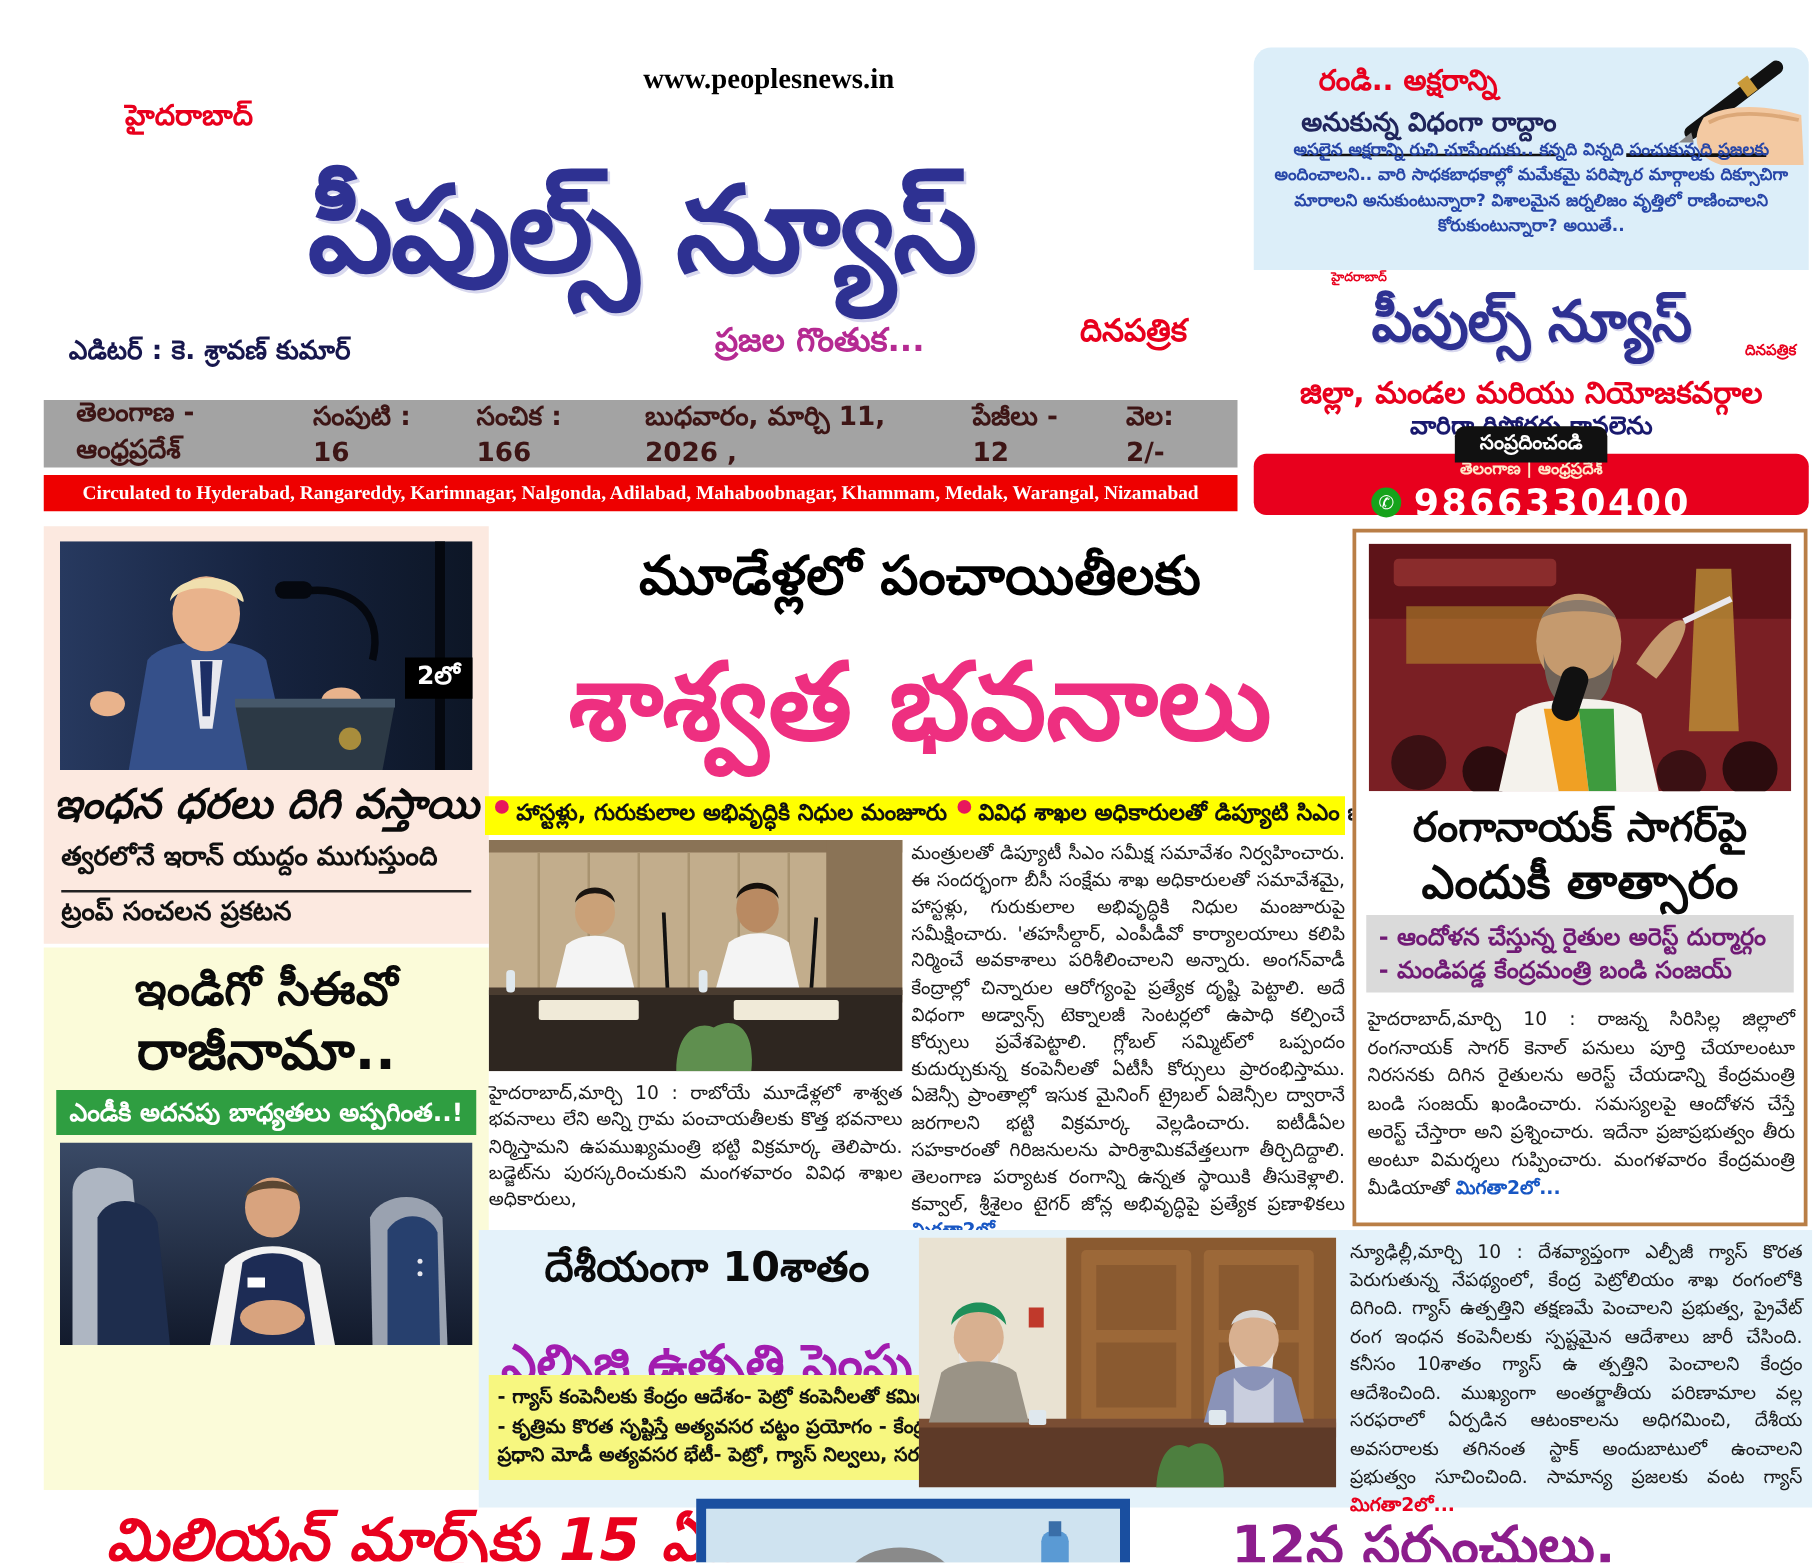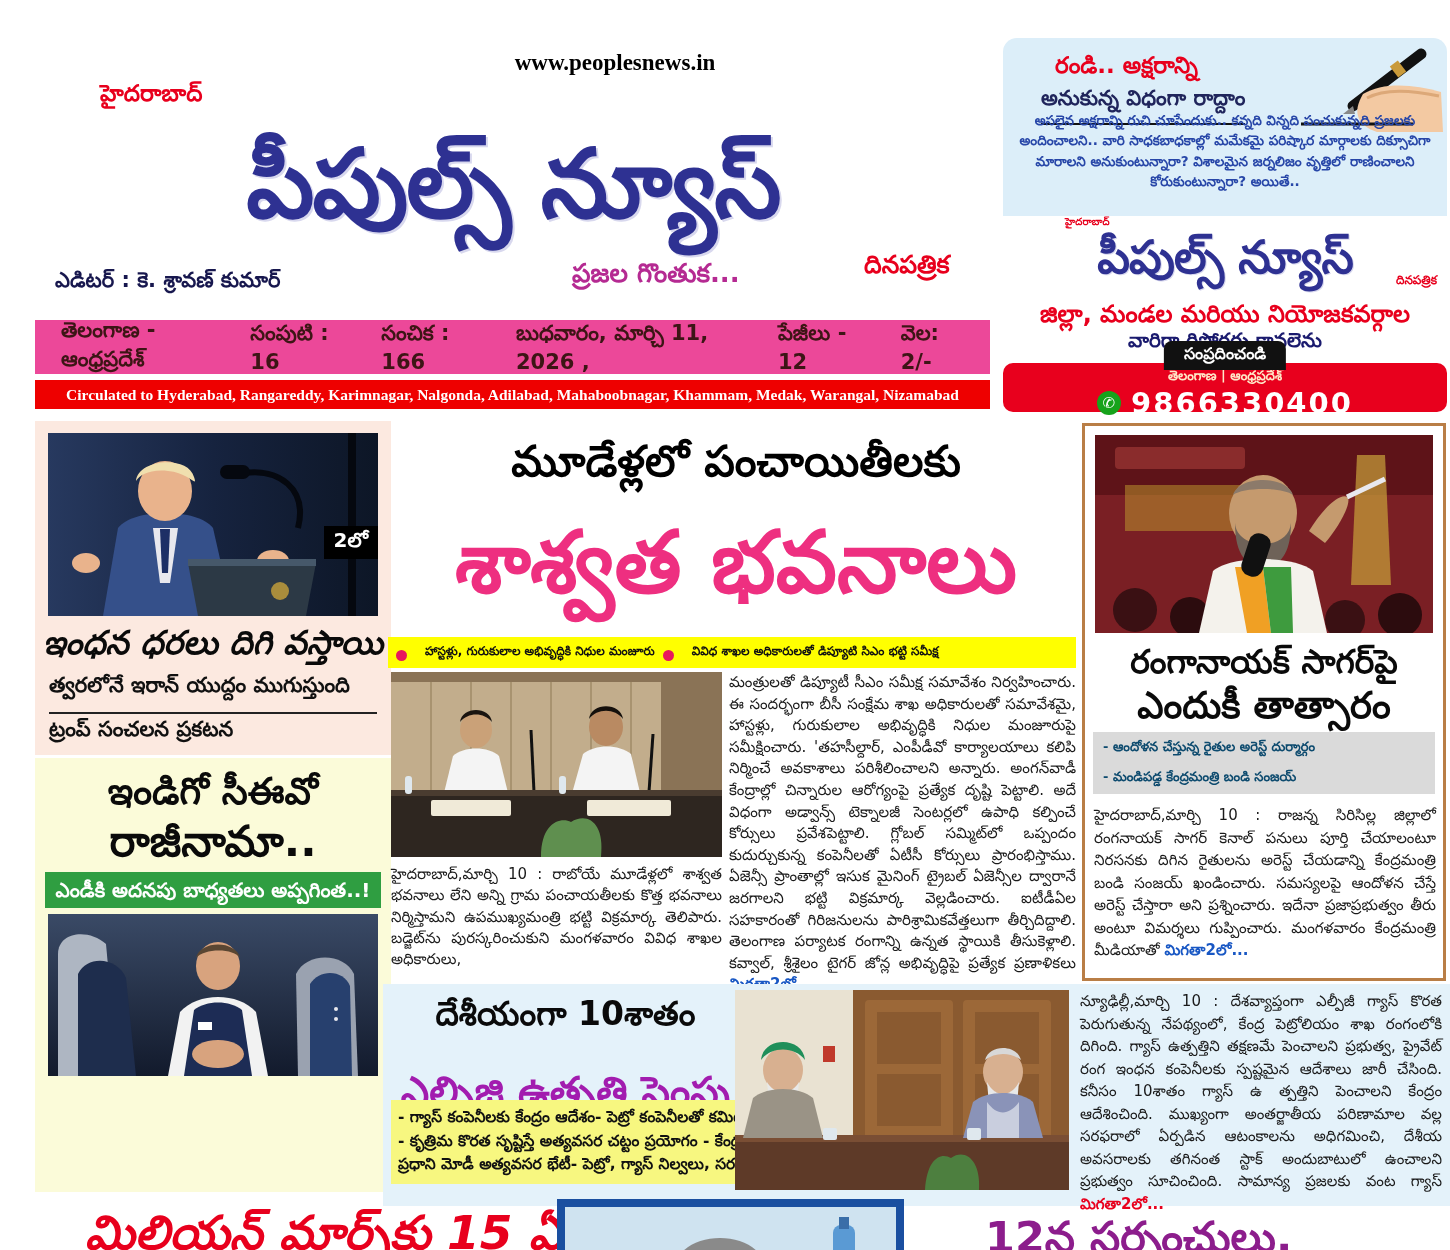--- a/index.html
+++ b/index.html
@@ -15,21 +15,21 @@
     font-family:"Liberation Serif", serif; font-weight:bold; font-size:23px; color:#000; }
   .mast-city { left:100px; top:80px; font-size:23px; font-weight:bold; color:#e8001d; }
   .masthead { left:48px; top:72px; width:930px; height:225px; line-height:225px;
     text-align:center; font-size:96px; font-weight:800; color:#2e3192; letter-spacing:-2px;
     white-space:nowrap; text-shadow:2px 2px 0 #d8d8ee; }
   .editor { left:55px; top:268px; font-size:21px; font-weight:bold; color:#17174e; }
   .tagline { left:572px; top:258px; font-size:26px; font-weight:bold; color:#b52a92; }
   .daily-label { left:864px; top:250px; font-size:25px; font-weight:bold; color:#e8001d; }
 
   
-  .infobar { left:35px; top:320px; width:955px; height:54px; background:#ec4899;
+  .infobar { left:35px; top:320px; width:955px; height:54px; background:#a3a3a3;
     display:flex; align-items:center; gap:36px; padding:0 26px;
     font-size:21px; font-weight:bold; color:#3d1515; }
   .circbar { left:35px; top:380px; width:955px; height:29px; background:#ee0000;
     color:#fff; font-family:"Liberation Serif", serif; font-weight:bold; font-size:15.5px;
     text-align:center; line-height:29px; }
 
   
   .ad { left:1003px; top:38px; width:444px; height:374px; }
   .ad-top { position:absolute; left:0; top:0; width:444px; height:178px;
     background:#dceef9; border-radius:14px 14px 0 0; }
@@ -82,42 +82,42 @@
   .indigo-body { position:absolute; left:11px; top:326px; width:334px; font-size:14.5px;
     line-height:1.5; color:#1a1a1a; text-align:justify; }
 
   
   .main-h1 { left:400px; top:436px; width:672px; text-align:center; font-size:43px;
     font-weight:800; color:#000; }
   .main-h2 { left:400px; top:498px; width:672px; text-align:center; font-size:86px;
     font-weight:800; color:#ee2f80; line-height:1.5; }
   .main-bullets { left:388px; top:637px; width:688px; height:31px; background:#ffff00;
     display:flex; align-items:center; gap:8px; padding:0 8px; }
-  .main-bullet { display:flex; align-items:flex-end; gap:18px; font-size:12px; font-weight:bold; color:#111;
+  .main-bullet { display:flex; align-items:flex-start; gap:6px; font-size:18px; font-weight:bold; color:#111;
     white-space:nowrap; }
   .red-dot { width:11px; height:11px; border-radius:50%; background:#e8175d; display:inline-block; }
   .main-photo { left:391px; top:672px; width:331px; height:185px; }
   .main-body-left { left:391px; top:864px; width:331px; font-size:15px; line-height:1.42;
     color:#1a1a1a; text-align:justify; }
   .main-body-right { left:729px; top:672px; width:347px; font-size:15px; line-height:1.44;
     color:#1a1a1a; text-align:justify; }
   .more-blue { color:#1857c4; font-weight:bold; }
   .more-red { color:#e8001d; font-weight:bold; }
 
   
   .sagar-box { left:1082px; top:423px; width:364px; height:558px; background:#fff;
     border:3px solid #b97e46; }
   .sagar-photo { position:absolute; left:10px; top:9px; width:338px; height:198px; }
   .sagar-h1 { position:absolute; left:0; top:216px; width:100%; text-align:center;
     font-size:33px; font-weight:800; color:#0a0a0a; }
   .sagar-h2 { position:absolute; left:0; top:258px; width:100%; text-align:center;
     font-size:37px; font-weight:800; color:#0a0a0a; }
   .sagar-gray { position:absolute; left:8px; top:306px; width:342px; height:62px; background:#dadada;
     padding:7px 10px; display:flex; flex-direction:column; justify-content:space-between; }
-  .sagar-point { font-size:13px; font-weight:bold; color:#0c4a6e; white-space:nowrap; }
+  .sagar-point { font-size:19px; font-weight:bold; color:#701a75; white-space:nowrap; }
   .sagar-body { position:absolute; left:9px; top:378px; width:342px; font-size:15px; line-height:1.5;
     color:#1a1a1a; text-align:justify; }
 
   
   .lpg-strip { left:383px; top:984px; width:1067px; height:222px; background:#e4f2fa; }
   .lpg-h1 { position:absolute; left:10px; top:10px; width:345px; text-align:center;
     font-size:33px; font-weight:800; color:#0a0a0a; }
   .lpg-h2 { position:absolute; left:0px; top:56px; width:365px; text-align:center;
     font-size:40px; font-weight:800; color:#a21caf;margin-top:28px; }
   .lpg-yellow { position:absolute; left:8px; top:116px; width:350px; height:84px; background:#f7f780;

